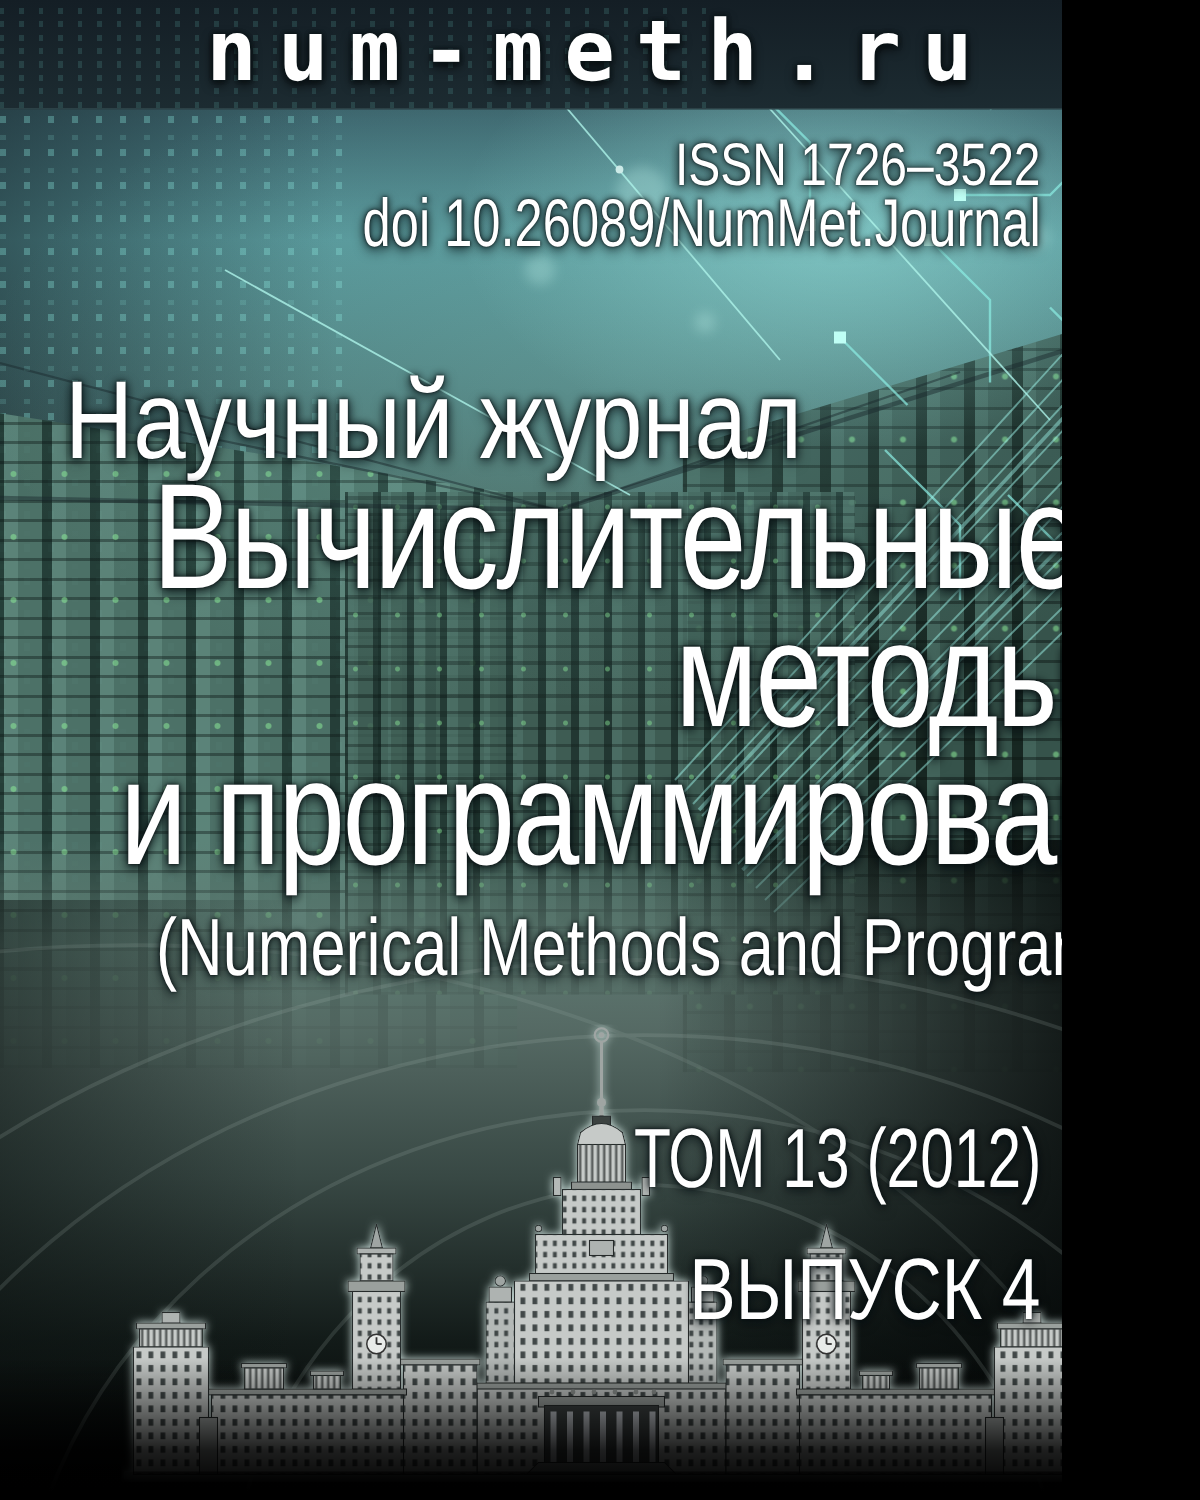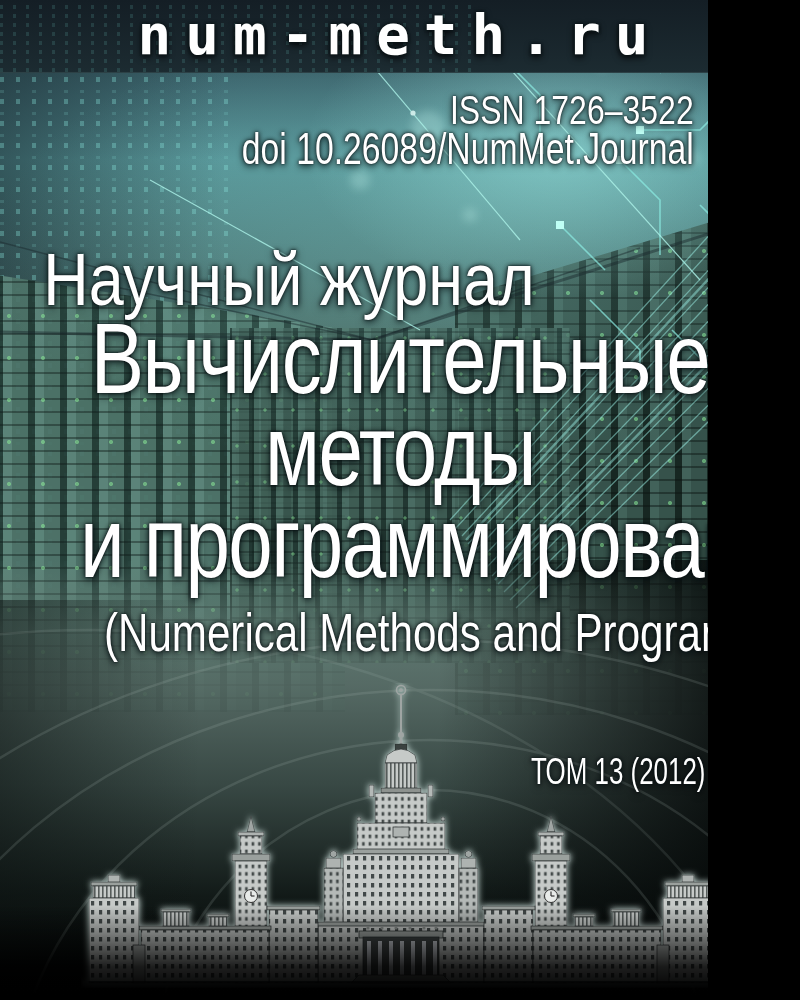--- a/index.html
+++ b/index.html
@@ -72,26 +72,26 @@
   
   .txt{z-index:11;color:#fff;white-space:nowrap;
       text-shadow:0 0 2px rgba(8,16,18,.95),0 0 6px rgba(8,16,18,.9),0 3px 9px rgba(8,16,18,.65);}
   .txt .sq{display:inline-block;}
   .issn{right:14px;top:76px;font-size:40px;line-height:46px;margin-top:11px;}
   .issn .sq{transform:scaleX(.8);transform-origin:right center;}
   .doi{right:14px;top:126px;font-size:45px;line-height:46px;}
   .doi .sq{transform:scaleX(.75);transform-origin:right center;}
   .subtitle{left:0;top:240px;width:800px;text-align:left;font-size:74px;line-height:80px;}
   .subtitle .sq{transform:scaleX(.85);}
-  .title{left:0;top:312px;width:800px;margin:0;text-align:center;font-weight:normal;
+  .title{left:0;top:312px;width:800px;margin:0;text-align:right;font-weight:normal;
          font-size:100px;line-height:92px;letter-spacing:-2px;}
   .title .sq{transform:scaleX(.8);display:block;}
   .title-en{left:0;top:602px;width:800px;text-align:center;font-size:54px;line-height:60px;}
   .title-en .sq{transform:scaleX(.78);}
-  .volume{right:3px;top:742px;font-size:36px;line-height:60px;}
+  .volume{right:14px;top:742px;font-size:56px;line-height:60px;}
   .volume .sq{transform:scaleX(.72);transform-origin:right center;}
   .issue{right:14px;top:830px;font-size:58px;line-height:60px;}
   .issue .sq{transform:scaleX(.8);transform-origin:right center;}
 </style>
 </head>
 <body>
 
 <div class="cover">
 
   <div class="layer bg-base"></div>
@@ -341,14 +341,15 @@
   <div class="layer txt subtitle"><span class="sq">Научный журнал</span></div>
 
   <h1 class="layer txt title">
     <span class="sq">Вычислительные</span>
     <span class="sq">методы</span>
     <span class="sq">и программирование</span>
   </h1>
 
   <div class="layer txt title-en"><span class="sq">(Numerical Methods and Programming)</span></div>
   <div class="layer txt volume"><span class="sq">ТОМ 13 (2012)</span></div>
+  <div class="layer txt issue"><span class="sq">ВЫПУСК 4</span></div>
 
 </div>
 
 </body></html>

